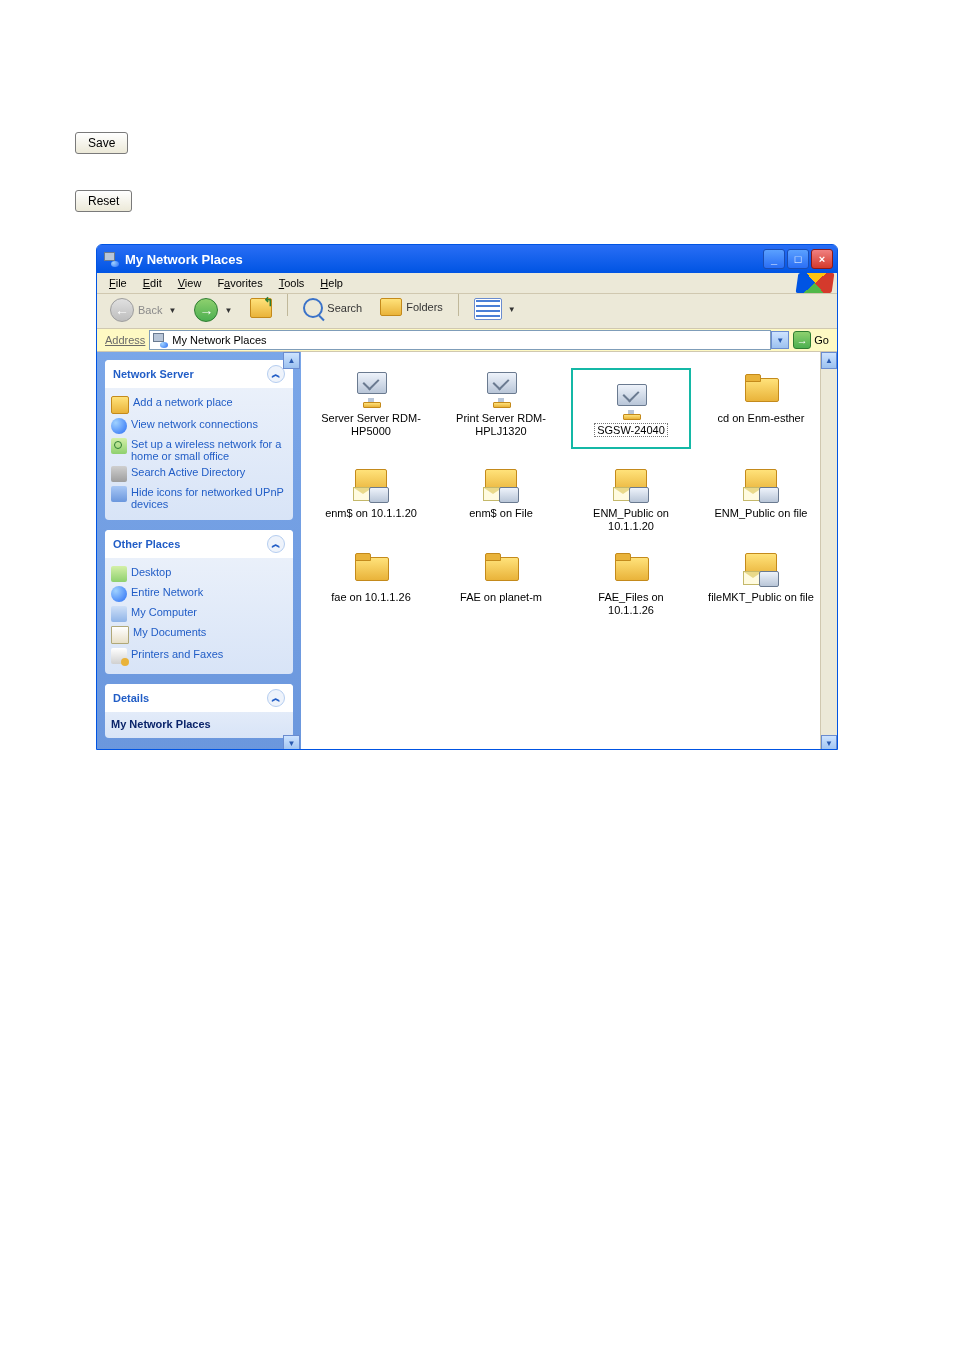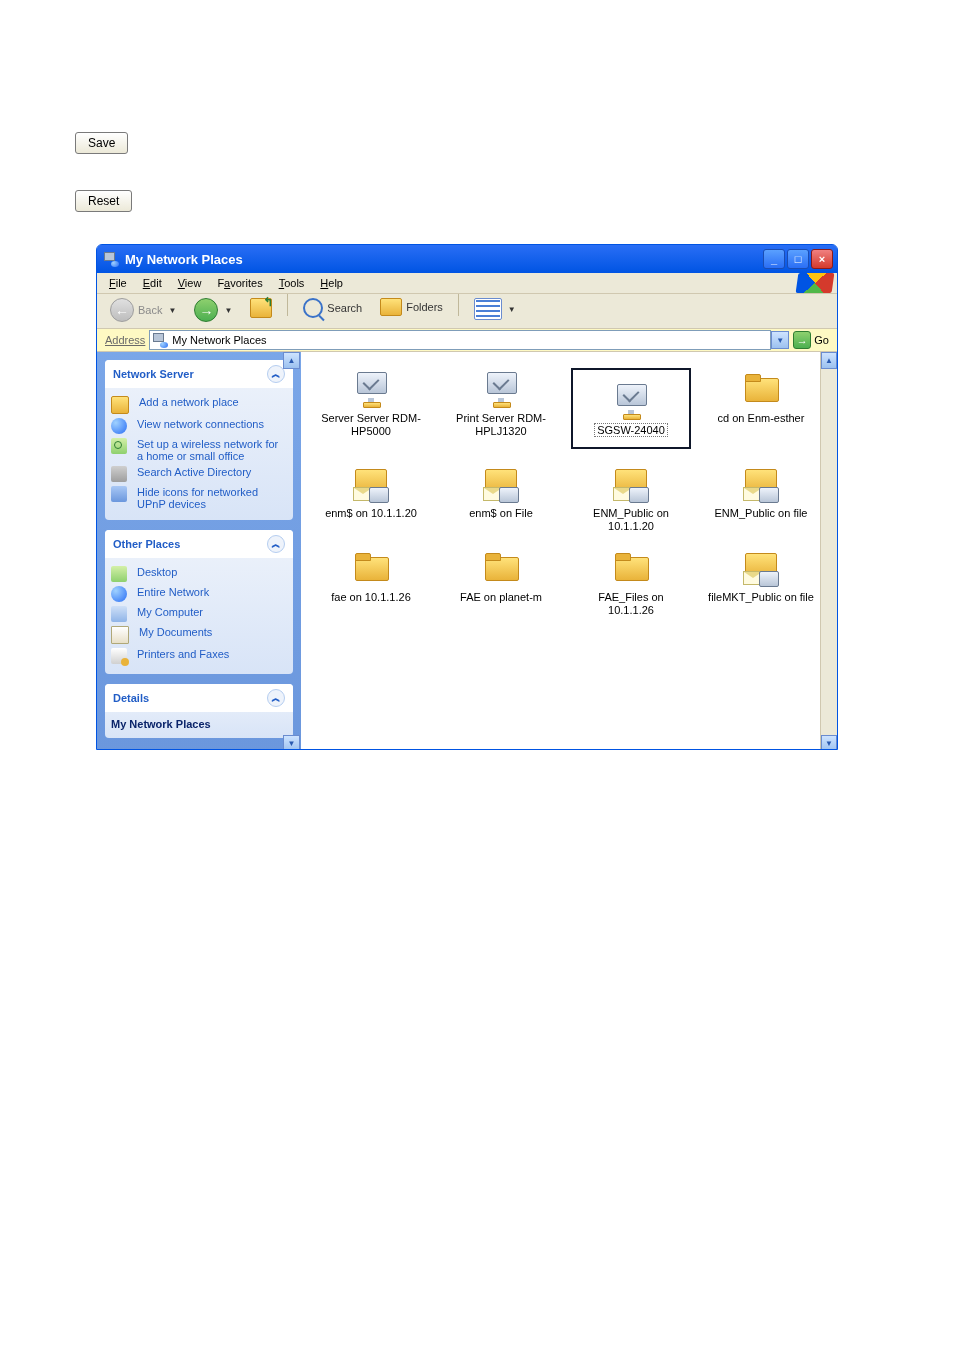--- a/index.html
+++ b/index.html
@@ -48,42 +48,42 @@
   .go-arrow { width:16px; height:16px; background:linear-gradient(#8ed06e,#4caf50); border:1px solid #2e7d32; border-radius:3px; display:flex; align-items:center; justify-content:center; color:white; font-size:11px; }
 
   .client { display:flex; height:calc(100% - 28px - 20px - 34px - 22px); }
   .sidebar { width:188px; background:linear-gradient(#7aa6e8,#6b97dd); padding:8px 8px 0 8px; overflow:hidden; position:relative; }
   .side-scroll-up { position:absolute; top:0; right:1px; width:15px; height:15px; background:linear-gradient(#cde3ff,#9cc1ef); border:1px solid #6a8ccf; display:flex;align-items:center;justify-content:center;font-size:8px;color:#2a5ab0;}
   .side-scroll-dn { position:absolute; bottom:0; right:1px; width:15px; height:15px; background:linear-gradient(#cde3ff,#9cc1ef); border:1px solid #6a8ccf; display:flex;align-items:center;justify-content:center;font-size:8px;color:#2a5ab0;}
   .panel { background:linear-gradient(#eef3fb,#d8e4f7); border-radius:4px; margin-bottom:10px; overflow:hidden; }
   .panel-head { background:white; color:#215dc6; font-weight:bold; padding:5px 8px; display:flex; align-items:center; justify-content:space-between; font-size:11px; }
   .chev { width:16px; height:16px; border:1px solid #b5cdf0; border-radius:50%; background:#eef3fb; display:flex; align-items:center; justify-content:center; font-size:9px; color:#215dc6; }
   .panel-body { padding:6px 6px 8px 6px; }
-  .task { display:flex; align-items:flex-start; gap:10px; color:#215dc6; font-size:11px; padding:2px 0; cursor:pointer; }
+  .task { display:flex; align-items:flex-start; gap:4px; color:#215dc6; font-size:11px; padding:2px 0; cursor:pointer; }
   .task .ticon { width:16px; height:16px; flex-shrink:0; display:inline-block; }
   .ticon.addnp { background:linear-gradient(#ffe27a,#e9b33a); border:1px solid #c48a1b; border-radius:2px; }
   .ticon.globe { background:radial-gradient(circle at 30% 30%, #9fd1ff, #2a6ef5); border-radius:50%; }
   .ticon.wifi { background:linear-gradient(#d4f0a8,#8ed06e); border-radius:2px; position:relative;}
   .ticon.wifi::after{content:"";position:absolute;left:3px;top:3px;width:6px;height:6px;border:1px solid #2e7d32;border-radius:50%;}
   .ticon.ad { background:linear-gradient(#cfcfcf,#9e9e9e); border-radius:2px; }
   .ticon.upnp { background:linear-gradient(#a9c8f5,#6b97dd); border-radius:2px; }
   .ticon.desktop { background:linear-gradient(#d4f0a8,#8ed06e); border-radius:2px; }
   .ticon.mycomp { background:linear-gradient(#cfe0f7,#8fb4e8); border-radius:2px; }
   .ticon.docs { background:linear-gradient(#fff,#e8e0c8); border:1px solid #b0a878; border-radius:1px; }
   .ticon.printers { background:linear-gradient(#fff,#d0d0d0); border-radius:2px; position:relative; }
   .ticon.printers::after{content:"";position:absolute;right:-2px;bottom:-2px;width:8px;height:8px;background:#e9b33a;border-radius:50%;}
 
   .main { flex:1; background:white; position:relative; overflow:hidden; }
   .main-scroll { position:absolute; right:0; top:0; bottom:0; width:16px; background:#ece9d8; border-left:1px solid #d0c8b0; }
   .main-scroll .up,.main-scroll .dn{ height:15px; background:linear-gradient(#cde3ff,#9cc1ef); border:1px solid #6a8ccf; display:flex;align-items:center;justify-content:center;font-size:8px;color:#2a5ab0;}
   .main-scroll .track{flex:1;}
   .grid { padding:16px 10px 0 10px; display:grid; grid-template-columns:repeat(4, 120px); column-gap:10px; row-gap:14px; }
   .item { display:flex; flex-direction:column; align-items:center; text-align:center; font-size:11px; color:black; cursor:default; }
   .item .lbl { margin-top:4px; line-height:13px; max-width:110px; }
-  .item.selected { border:2px solid #0f172a; padding:10px;justify-content:center; }
+  .item.selected { border:2px solid #14b8a6; padding:10px;justify-content:center; }
   .item.selected .lbl span { border:1px dotted #777; padding:0 2px; }
 
   
   .ico { width:44px; height:40px; position:relative; }
   .ico-monitor::before{content:"";position:absolute;left:8px;top:4px;width:28px;height:20px;background:linear-gradient(#eef3fb,#b9c6d8);border:1px solid #6a7a90;border-radius:2px;}
   .ico-monitor::after{content:"";position:absolute;left:14px;bottom:0;width:16px;height:4px;background:linear-gradient(#ffe27a,#e9b33a);border:1px solid #c48a1b;border-radius:1px;}
   .ico-monitor .stand{position:absolute;left:19px;bottom:4px;width:6px;height:6px;background:#b9c6d8;}
   .ico-monitor .chk{position:absolute;left:15px;top:9px;width:12px;height:8px;border-left:2px solid #6a7a90;border-bottom:2px solid #6a7a90;transform:rotate(-45deg);}
   .ico-folder::before{content:"";position:absolute;left:6px;top:10px;width:32px;height:22px;background:linear-gradient(#ffe27a,#e9b33a);border:1px solid #c48a1b;border-radius:2px;}
   .ico-folder::after{content:"";position:absolute;left:6px;top:6px;width:14px;height:6px;background:#e9b33a;border:1px solid #c48a1b;border-radius:2px 2px 0 0;}

